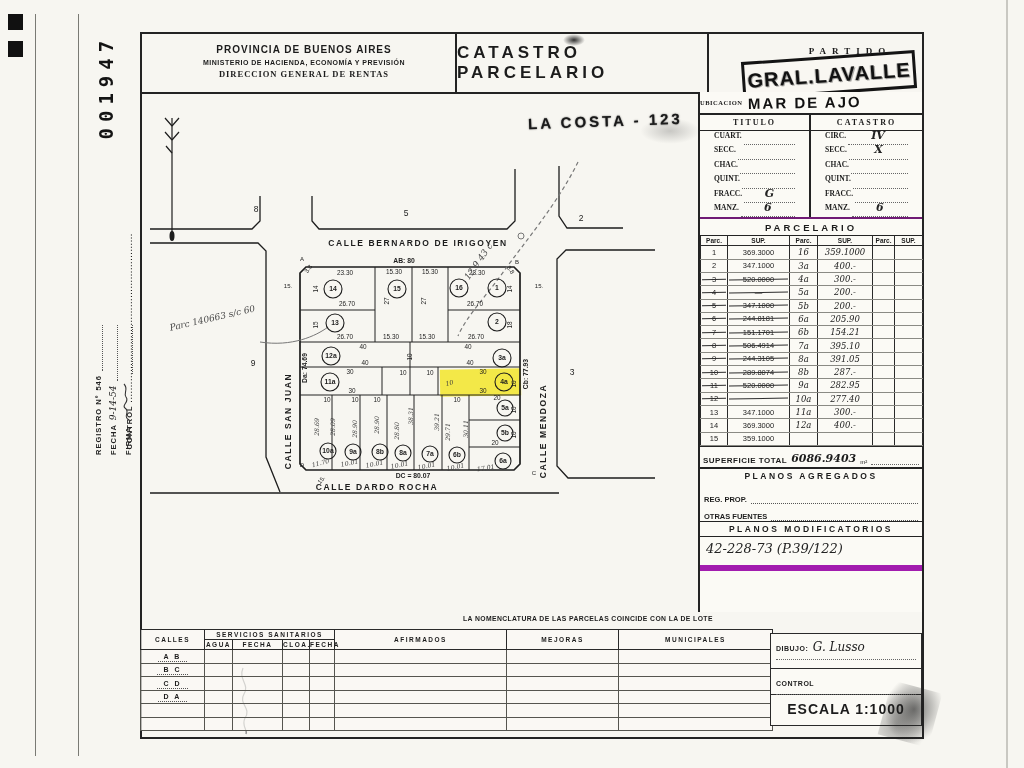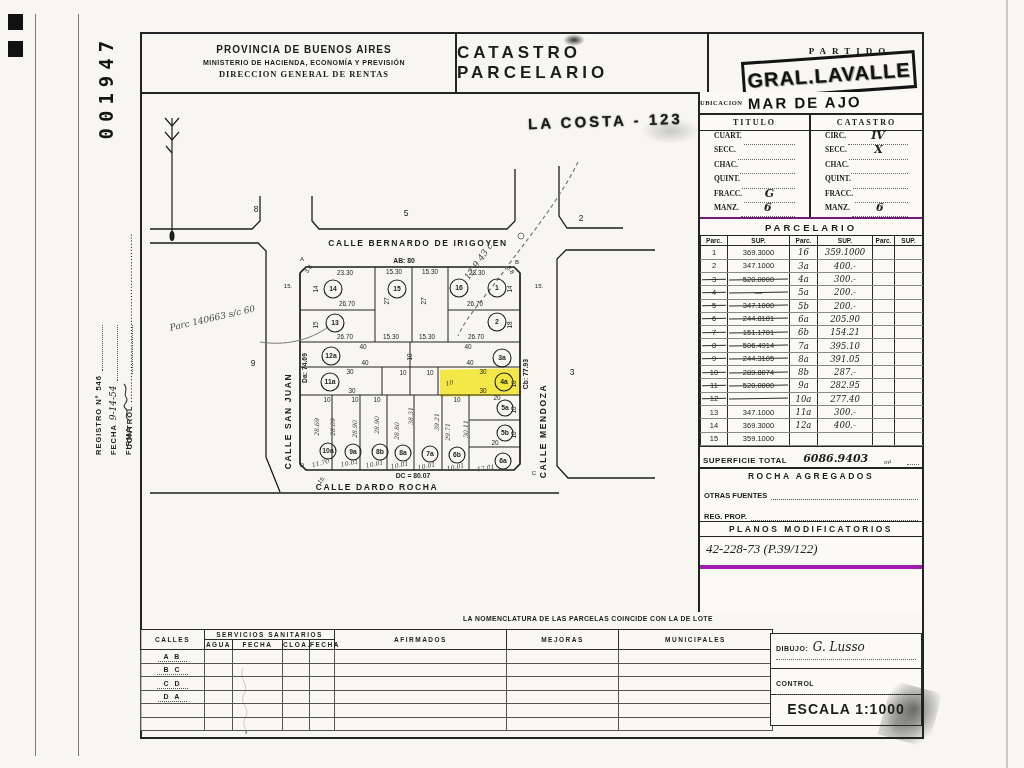--- a/index.html
+++ b/index.html
@@ -48,32 +48,32 @@
   .tc-val{flex:1;border-bottom:1px dotted #666;text-align:center;font-size:11px;line-height:10px;font-weight:bold;font-style:italic;}
   
   .sup-title{text-align:center;font-weight:bold;letter-spacing:3px;font-size:9.5px;padding:3px 0 2px;}
   table.sup{border-collapse:collapse;width:100%;table-layout:fixed;}
   table.sup th{font-size:6.5px;font-weight:bold;border:1px solid #2a2a2a;border-top:1.5px solid #232323;padding:1px 0;}
   table.sup td{border-left:1px solid #2a2a2a;border-right:1px solid #2a2a2a;border-bottom:1px solid #8a8a84;
                height:12.3px;font-size:7.5px;text-align:center;padding:0;overflow:hidden;white-space:nowrap;}
   table.sup td.hand{font-family:"DejaVu Serif",serif;font-style:italic;font-size:8.5px;}
   td.s{position:relative;}
   td.s::after{content:'';position:absolute;left:1px;right:1px;top:46%;border-top:1.2px solid #2d2d2d;transform:rotate(-1deg);}
-  .total-row{display:flex;align-items:flex-end;gap:16px;border-top:1.5px solid #232323;border-bottom:2px solid #232323;
+  .total-row{display:flex;align-items:flex-end;gap:4px;border-top:1.5px solid #232323;border-bottom:2px solid #232323;
              padding:3px 3px 2px;height:15px;}
   .total-lbl{font-size:8px;font-weight:bold;letter-spacing:.5px;white-space:nowrap;}
   .total-val{font-family:"DejaVu Serif",serif;font-style:italic;font-size:11px;font-weight:bold;white-space:nowrap;}
   .total-unit{font-size:6px;}
   .total-dots{flex:1;border-bottom:1px dotted #666;height:8px;}
   
   .sec-title{text-align:center;font-weight:bold;letter-spacing:2.5px;font-size:8.5px;padding:2px 0;border-bottom:1.5px solid #232323;}
   .pa-row{display:flex;align-items:flex-end;gap:4px;padding:0 4px;height:21px;}
   .pa-lbl{font-size:7.5px;font-weight:bold;white-space:nowrap;}
   .pa-val{font-size:10.5px;white-space:nowrap;}
-  .pm-entry{padding:4px 6px 2px;font-size:13px;border-bottom:4px solid #a21caf;height:22px;font-family:Liberation Serif, serif;}
+  .pm-entry{padding:4px 6px 2px;font-size:13px;border-bottom:6px solid #a21caf;height:22px;}
   .pm-head{border-top:1.5px solid #232323;}
   
   #costa-stamp{left:528px;top:112px;width:180px;font-size:15px;font-weight:bold;letter-spacing:3px;
                transform:rotate(-2deg);color:#1a1a1a;text-shadow:0 0 1.5px rgba(30,30,30,.8);z-index:3;}
   
   #nomen-note{left:463px;top:615px;font-size:6.8px;font-weight:bold;letter-spacing:.4px;z-index:2;}
   #btable{left:140px;top:629px;z-index:2;}
   table.bt{border-collapse:collapse;table-layout:fixed;width:632px;background:rgba(251,250,245,.7);}
   table.bt th{border:1px solid #2a2a2a;font-size:6.5px;font-weight:bold;letter-spacing:1.5px;padding:1px 0;}
   table.bt td{border:1px solid #55554f;height:12.5px;font-size:7px;padding:0 2px;}
@@ -517,27 +517,27 @@
             <td></td>
           </tr>
         </tbody>
     </table>
     <div class="total-row">
       <span class="total-lbl">SUPERFICIE TOTAL</span>
       <span class="total-val">6086.9403</span>
       <span class="total-unit">m²</span>
       <span class="total-dots"></span>
     </div>
-    <div class="sec-title" style="border-bottom:none;">ROCHA AGREGADOS</div>
+    <div class="sec-title" style="border-bottom:none;">PLANOS AGREGADOS</div>
+    <div class="pa-row">
+      <span class="pa-lbl">REG. PROP.</span>
+      <span class="leader-dots"></span>
+    </div>
     <div class="pa-row" style="height:17px;">
       <span class="pa-lbl">OTRAS FUENTES</span>
-      <span class="leader-dots"></span>
-    </div>
-    <div class="pa-row">
-      <span class="pa-lbl">REG. PROP.</span>
       <span class="leader-dots"></span>
     </div>
     <div class="sec-title pm-head">PLANOS MODIFICATORIOS</div>
     <div class="pm-entry hand">42-228-73 (P.39/122)</div>
   </div>
 
   <div id="costa-stamp" class="abs">LA COSTA - 123</div>
 
   <div id="nomen-note" class="abs">LA NOMENCLATURA DE LAS PARCELAS COINCIDE CON LA DE LOTE</div>
 

